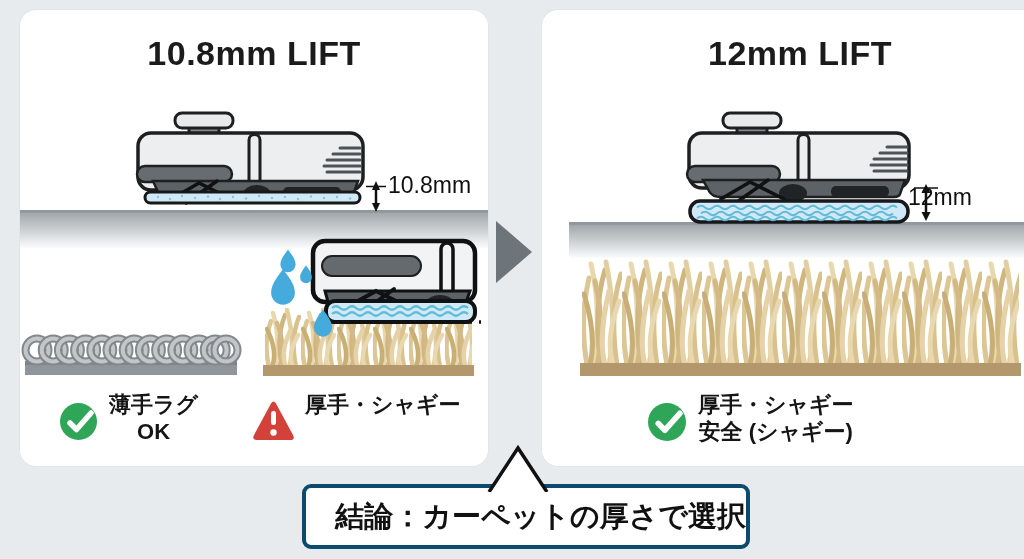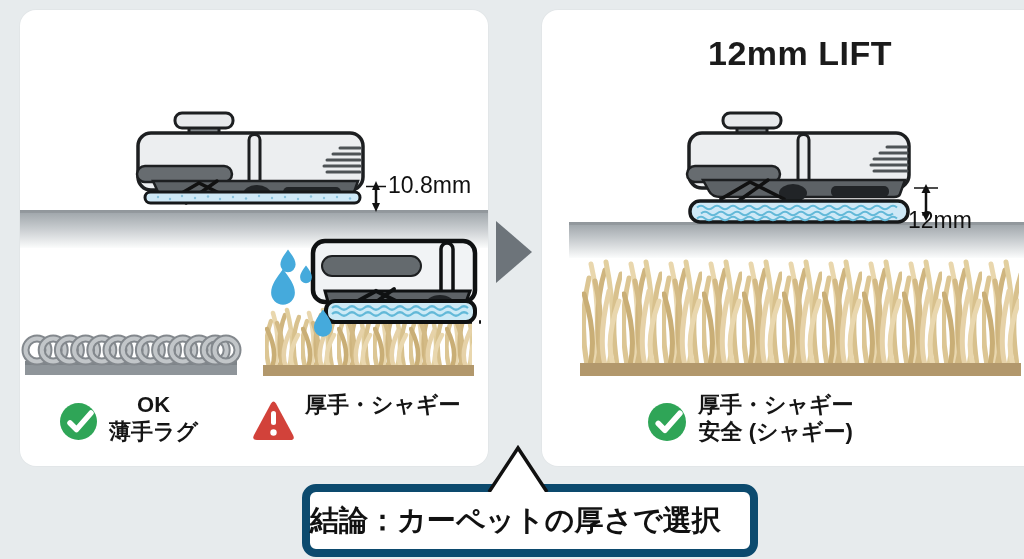--- a/index.html
+++ b/index.html
@@ -7,43 +7,44 @@
   .canvas{position:relative;width:1024px;height:559px;background:#e7ebed;overflow:hidden;}
   .panel{position:absolute;top:10px;height:456px;background:#ffffff;border-radius:16px;
          box-shadow:0 0 0 1px rgba(0,0,0,0.02);}
   .panel-left{left:20px;width:468px;}
   .panel-right{left:542px;width:516px;}
   .scene{position:absolute;left:0;top:0;width:100%;height:100%;}
   .panel-title{position:absolute;top:24px;left:0;right:0;margin:0;text-align:center;
                font-size:34px;font-weight:700;color:#1b1b1b;letter-spacing:.5px;}
   .measure{position:absolute;font-size:23px;font-weight:400;color:#101010;white-space:nowrap;}
   .measure-left{left:368px;top:162px;}
-  .measure-right{left:366px;top:174px;margin-top:23px;}
+  .measure-right{left:366px;top:174px;}
   .label-group{position:absolute;display:flex;align-items:flex-start;}
   .lg-thin-rug{left:40px;top:381px;gap:12px;}
   .lg-risk{left:232px;top:381px;gap:10px;}
   .lg-safe{left:106px;top:381px;gap:12px;}
   .label-text{display:flex;flex-direction:column;font-size:22px;line-height:27px;
               font-weight:700;color:#151515;white-space:nowrap;}
   .label-text.center{text-align:center;}
   .icon-check{margin-top:12px;flex:0 0 auto;}
   .icon-warning{margin-top:8px;flex:0 0 auto;}
   .arrow-between{position:absolute;left:496px;top:221px;width:36px;height:62px;}
   .callout-box{position:absolute;left:302px;top:484px;width:440px;height:57px;background:#fff;
-               border:8px solid #0c4a6e;border-radius:14px;display:flex;align-items:center;
-               justify-content:flex-start;font-size:29px;font-weight:700;color:#111;z-index:1;
+               border:4px solid #0c4a6e;border-radius:9px;display:flex;align-items:center;
+               justify-content:flex-end;font-size:29px;font-weight:700;color:#111;z-index:1;
                white-space:nowrap;}
   .callout-pointer{position:absolute;left:486px;top:444px;width:64px;height:48px;z-index:2;}
 </style>
 </head>
 <body>
 
 <div class="canvas">
 
   <section class="panel panel-left">
+    <h2 class="panel-title">10.8mm LIFT</h2>
 
     <svg class="scene" viewBox="0 0 468 456">
       <defs>
         <linearGradient id="floorL" x1="0" y1="0" x2="0" y2="1">
           <stop offset="0" stop-color="#9aa1a6"></stop>
             <stop offset="0.5" stop-color="#c9cdd0"></stop>
             <stop offset="1" stop-color="#fbfcfc"></stop>
         </linearGradient>
         <pattern id="shagM" x="245" y="295" width="36" height="62" patternUnits="userSpaceOnUse">
           <g fill="none" stroke-width="4.5" stroke-linecap="round">
@@ -160,22 +161,22 @@
     </svg>
 
     <div class="measure measure-left">10.8mm</div>
 
     <div class="label-group lg-thin-rug">
       <svg class="icon-check" width="37" height="37" viewBox="0 0 37 37">
         <circle cx="18.5" cy="18.5" r="18.5" fill="#2fa557"></circle>
         <path d="M10 20 L16.5 26.5 L31 10" fill="none" stroke="#fff" stroke-width="5.5" stroke-linecap="round" stroke-linejoin="round"></path>
       </svg>
       <div class="label-text center">
+        <span>薄手ラグ</span>
         <span>OK</span>
-        <span>薄手ラグ</span>
       </div>
     </div>
 
     <div class="label-group lg-risk">
       <svg class="icon-warning" width="43" height="45" viewBox="0 0 43 45">
         <path d="M19 4.5 Q21.5 0.5 24 4.5 L41 36 Q43.5 41 38 41 L5 41 Q-0.5 41 2 36 Z" fill="#d2423a"></path>
         <rect x="19" y="12" width="5" height="14" rx="2.5" fill="#fff"></rect>
         <circle cx="21.5" cy="33.5" r="3.2" fill="#fff"></circle>
       </svg>
       <div class="label-text">

